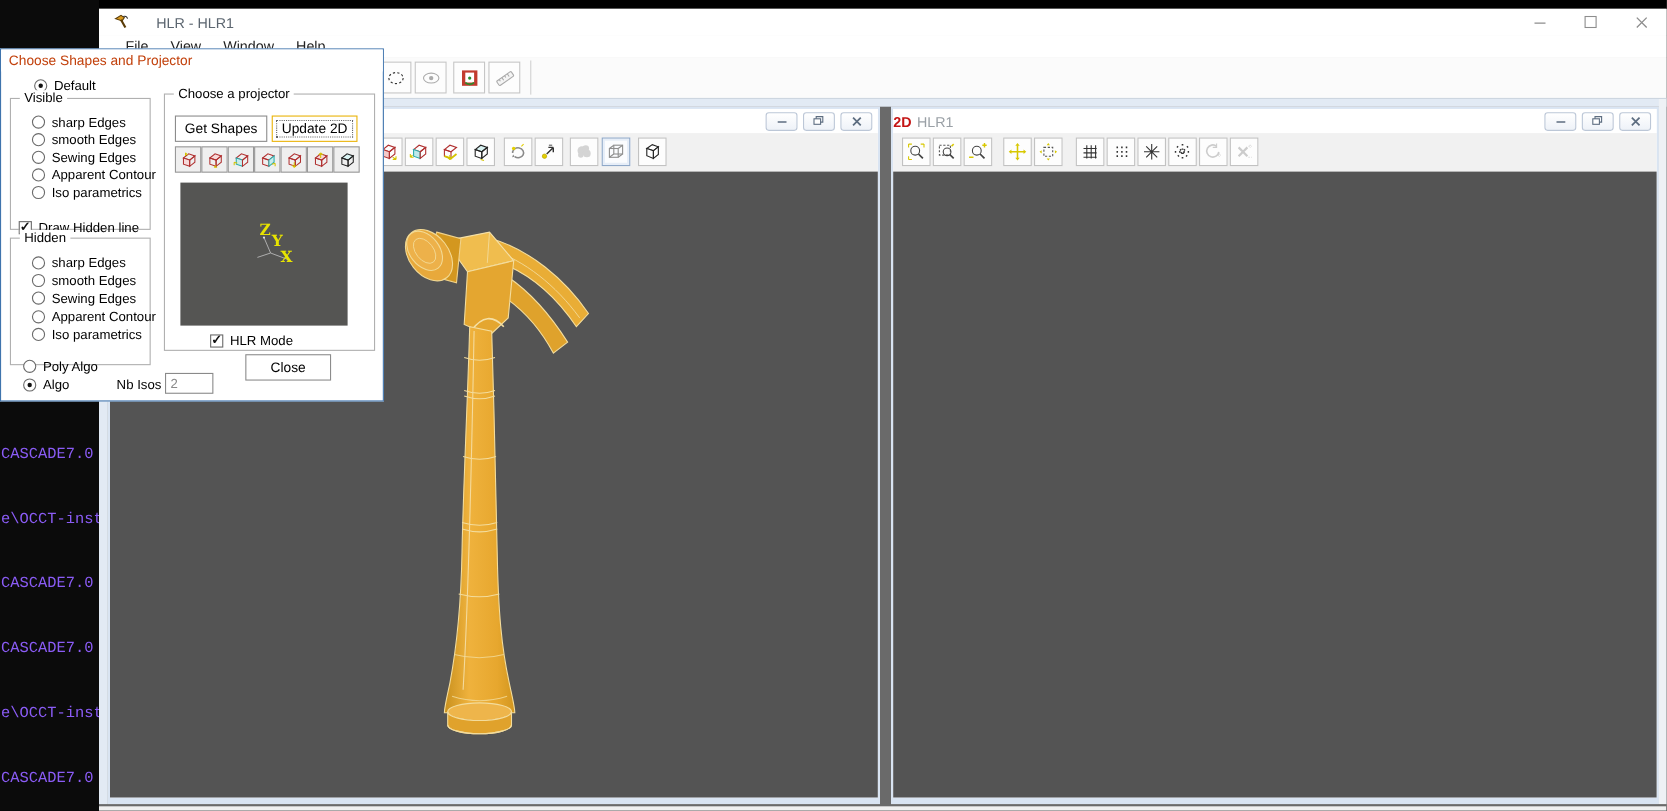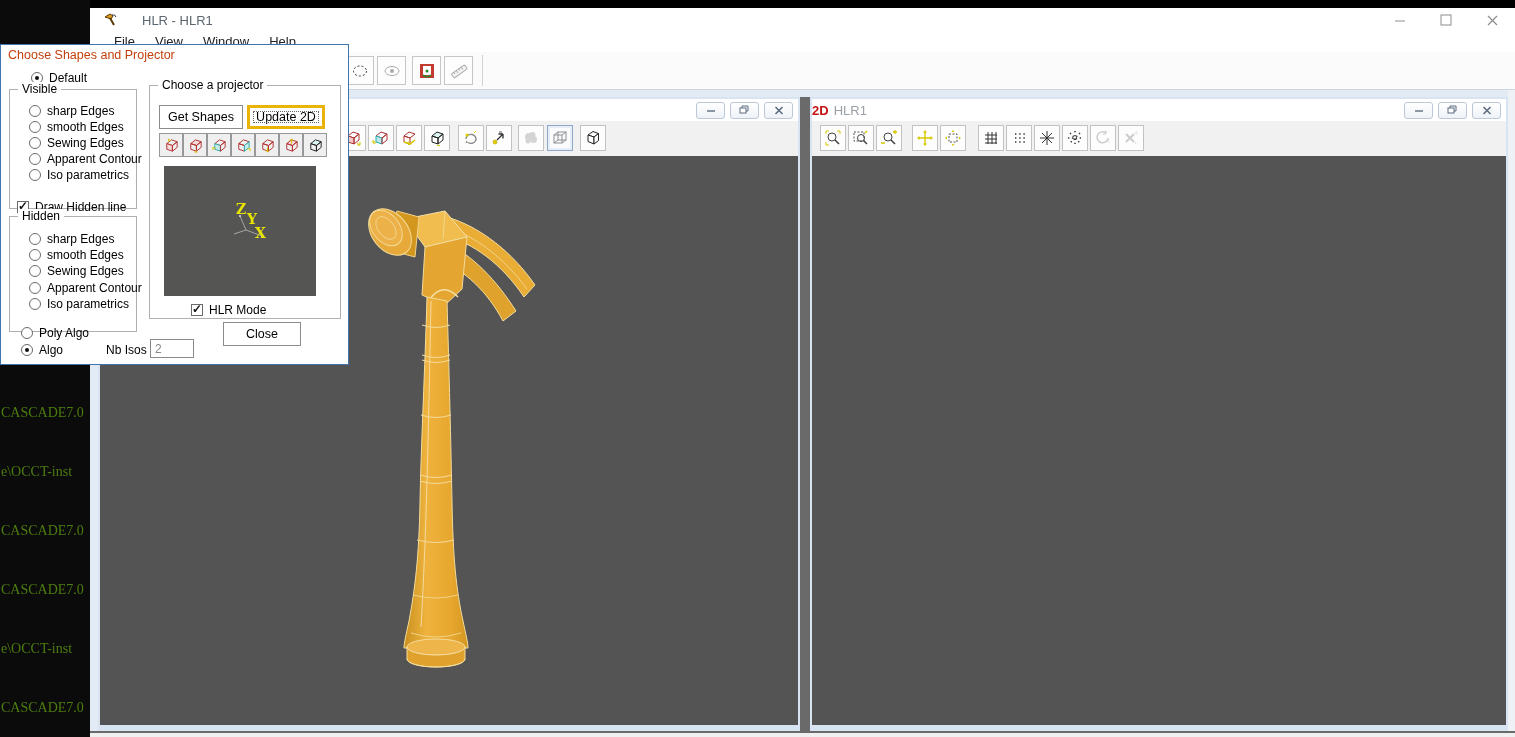--- a/index.html
+++ b/index.html
@@ -3,21 +3,21 @@
 <meta charset="utf-8">
 <style>
   * { margin:0; padding:0; box-sizing:border-box; }
   html,body { width:1515px; height:737px; overflow:hidden; background:#000;
     font-family:"Liberation Sans", sans-serif; }
   .abs { position:absolute; }
 
   
   #console { position:absolute; left:0; top:0; width:90px; height:737px; background:#0b0b0b; overflow:hidden; }
   .con-line { position:absolute; left:1px; width:89px; overflow:hidden; white-space:nowrap;
-    font-family:Liberation Serif, serif; font-size:14px; color:#4d7c0f; }
+    font-family:Liberation Mono, monospace; font-size:14px; color:#8b5cf6; }
 
   
   #main { position:absolute; left:90px; top:8px; width:1425px; height:729px; background:#f0f0f0; }
   #titlebar { position:absolute; left:0; top:0; right:0; height:24px; background:#fff; display:flex; align-items:center; }
   #titlebar .ttl { font-size:13px; color:#5c6670; margin-left:24px; }
   .cap-btn { width:46px; height:24px; display:flex; align-items:center; justify-content:center; }
   #caps { margin-left:auto; display:flex; }
   #menubar { position:absolute; left:0; top:24px; right:0; height:20px; background:#fff; display:flex; align-items:flex-start; padding-left:14px; }
   .menu-item { font-size:13px; color:#222; padding:2px 10px 0 10px; height:20px; }
   #toolbar-main { position:absolute; left:0; top:44px; right:0; height:38px; background:#fbfbfb; border-bottom:1px solid #cdd6e0; }
@@ -53,21 +53,21 @@
   #dlg-title { height:20px; line-height:20px; padding-left:7px; font-size:12.5px; color:#c2410c; background:#fff; }
   .grp { position:absolute; border:1px solid #b0b0b0; }
   .grp-lab { position:absolute; top:-8px; left:8px; background:#fff; padding:0 4px; font-size:12px; }
   .row { position:absolute; display:flex; align-items:center; gap:6px; height:14px; white-space:nowrap; }
   .rad { width:12px; height:12px; border:1px solid #6a6a6a; border-radius:50%; background:#fff; position:relative; flex:none; }
   .rad.sel::after { content:""; position:absolute; left:3px; top:3px; width:4px; height:4px; border-radius:50%; background:#111; }
   .chk { width:12px; height:12px; border:1px solid #6a6a6a; background:#fff; position:relative; flex:none; }
   .chk.sel::after { content:"✓"; position:absolute; left:0px; top:-3px; font-size:12px; font-weight:bold; color:#111; }
   .btn95 { position:absolute; background:#fff; border:1px solid #8c8c8c; display:flex; align-items:center;
     justify-content:center; font-size:12.5px; }
-  .btn95.focus { border:3px solid #eab308; }
+  .btn95.focus { border:1px solid #eab308; }
   .btn95.focus::after { content:""; position:absolute; inset:3px; border:1px dotted #666; }
   .vbtn { position:absolute; top:88px; width:24px; height:24px; background:#efefef; border:1px solid #989898;
     display:flex; align-items:center; justify-content:center; }
   #preview { position:absolute; left:163px; top:121px; width:152px; height:130px; background:#555553; }
   .txt { position:absolute; width:44px; height:19px; border:1px solid #8a8a8a; font-size:12px; color:#8a8a8a;
     padding-left:4px; background:#fff; font-family:"Liberation Sans",sans-serif; }
   svg { display:block; }
 </style>
 </head>
 <body>

